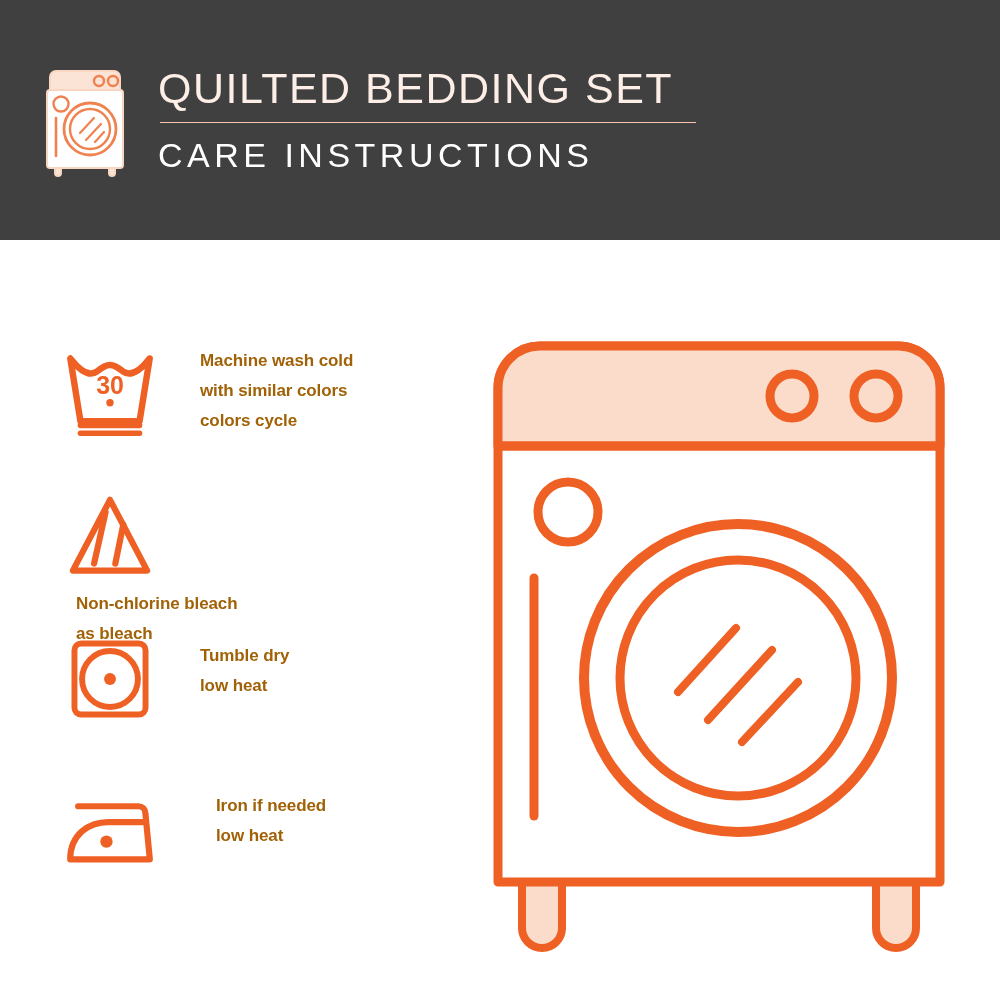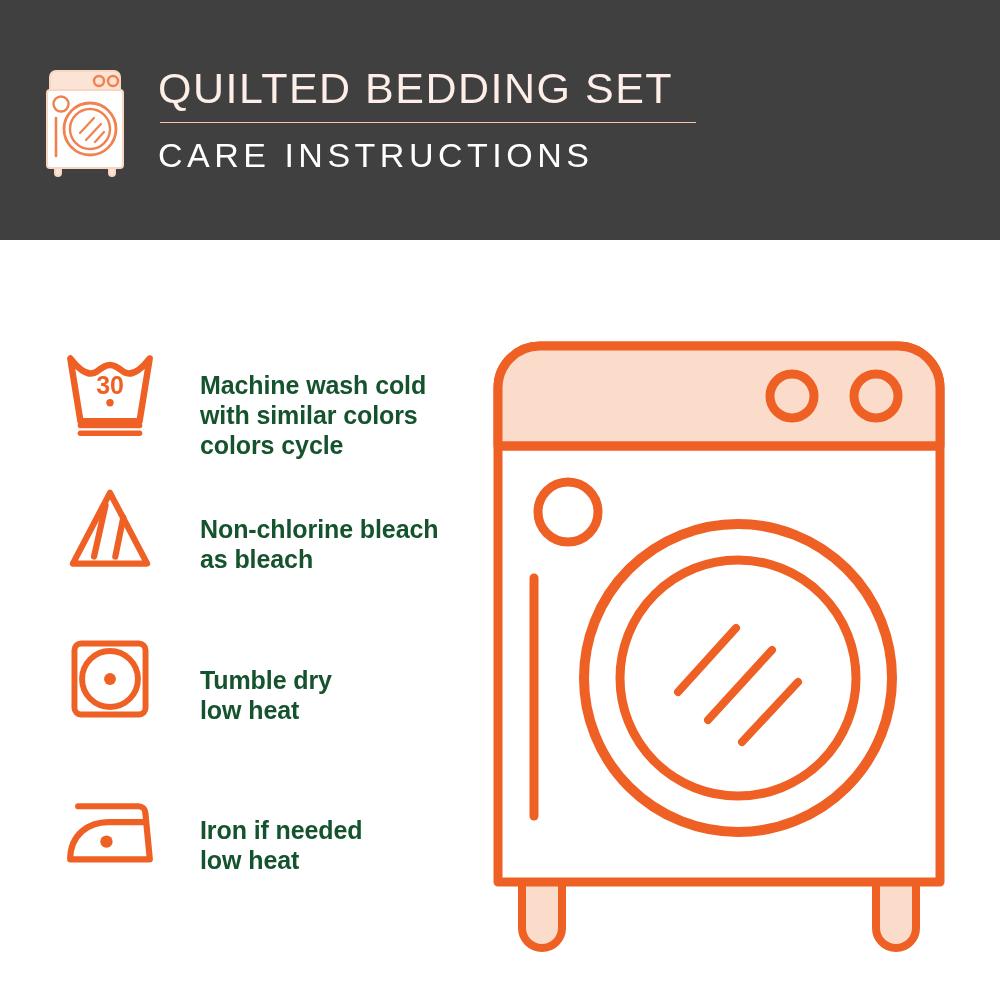--- a/index.html
+++ b/index.html
@@ -76,43 +76,42 @@
     height: 616px;
   }
   .care-row {
     position: absolute;
     left: 48px;
     display: flex;
     align-items: flex-start;
     width: 430px;
   }
   .care-row-0 { top: 100px; }
-  .care-row-1 { top: 244px; }
+  .care-row-1 { top: 251px; flex-direction: column; }
   .care-row-2 { top: 395px; }
-  .care-row-3 { top: 545px; }
+  .care-row-3 { top: 545px; gap: 16px; }
 
   .care-symbol {
     width: 124px;
     flex: none;
     display: flex;
     justify-content: center;
     align-items: center;
   }
   .care-symbol svg { display: block; }
 
   .care-label {
-    color: #14532d;
-    font-size: 25px;
+    color: #a16207;
+    font-size: 17px;
     line-height: 30px;
     font-weight: 700;
     padding-left: 28px;
     padding-top: 6px;
     letter-spacing: -0.1px;
     font-family: "Liberation Sans", sans-serif;
-    margin-top: 24px;
   }
   .care-label div { white-space: nowrap; }
 
   
   .washer-wrap {
     position: absolute;
     left: 480px;
     top: 300px;
     width: 520px;
     height: 680px;

